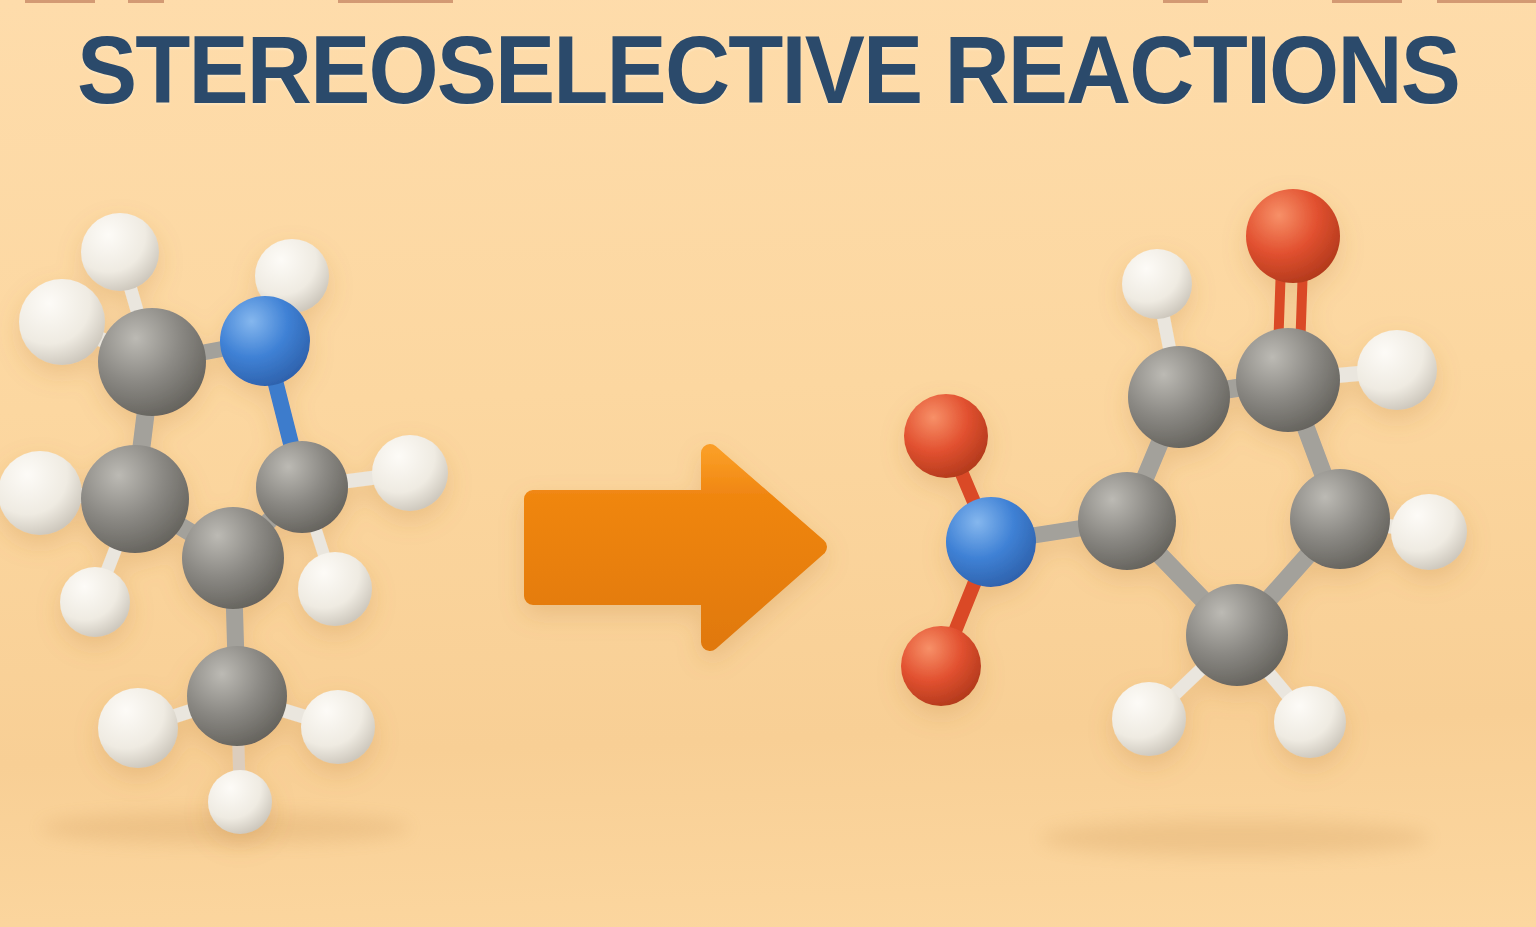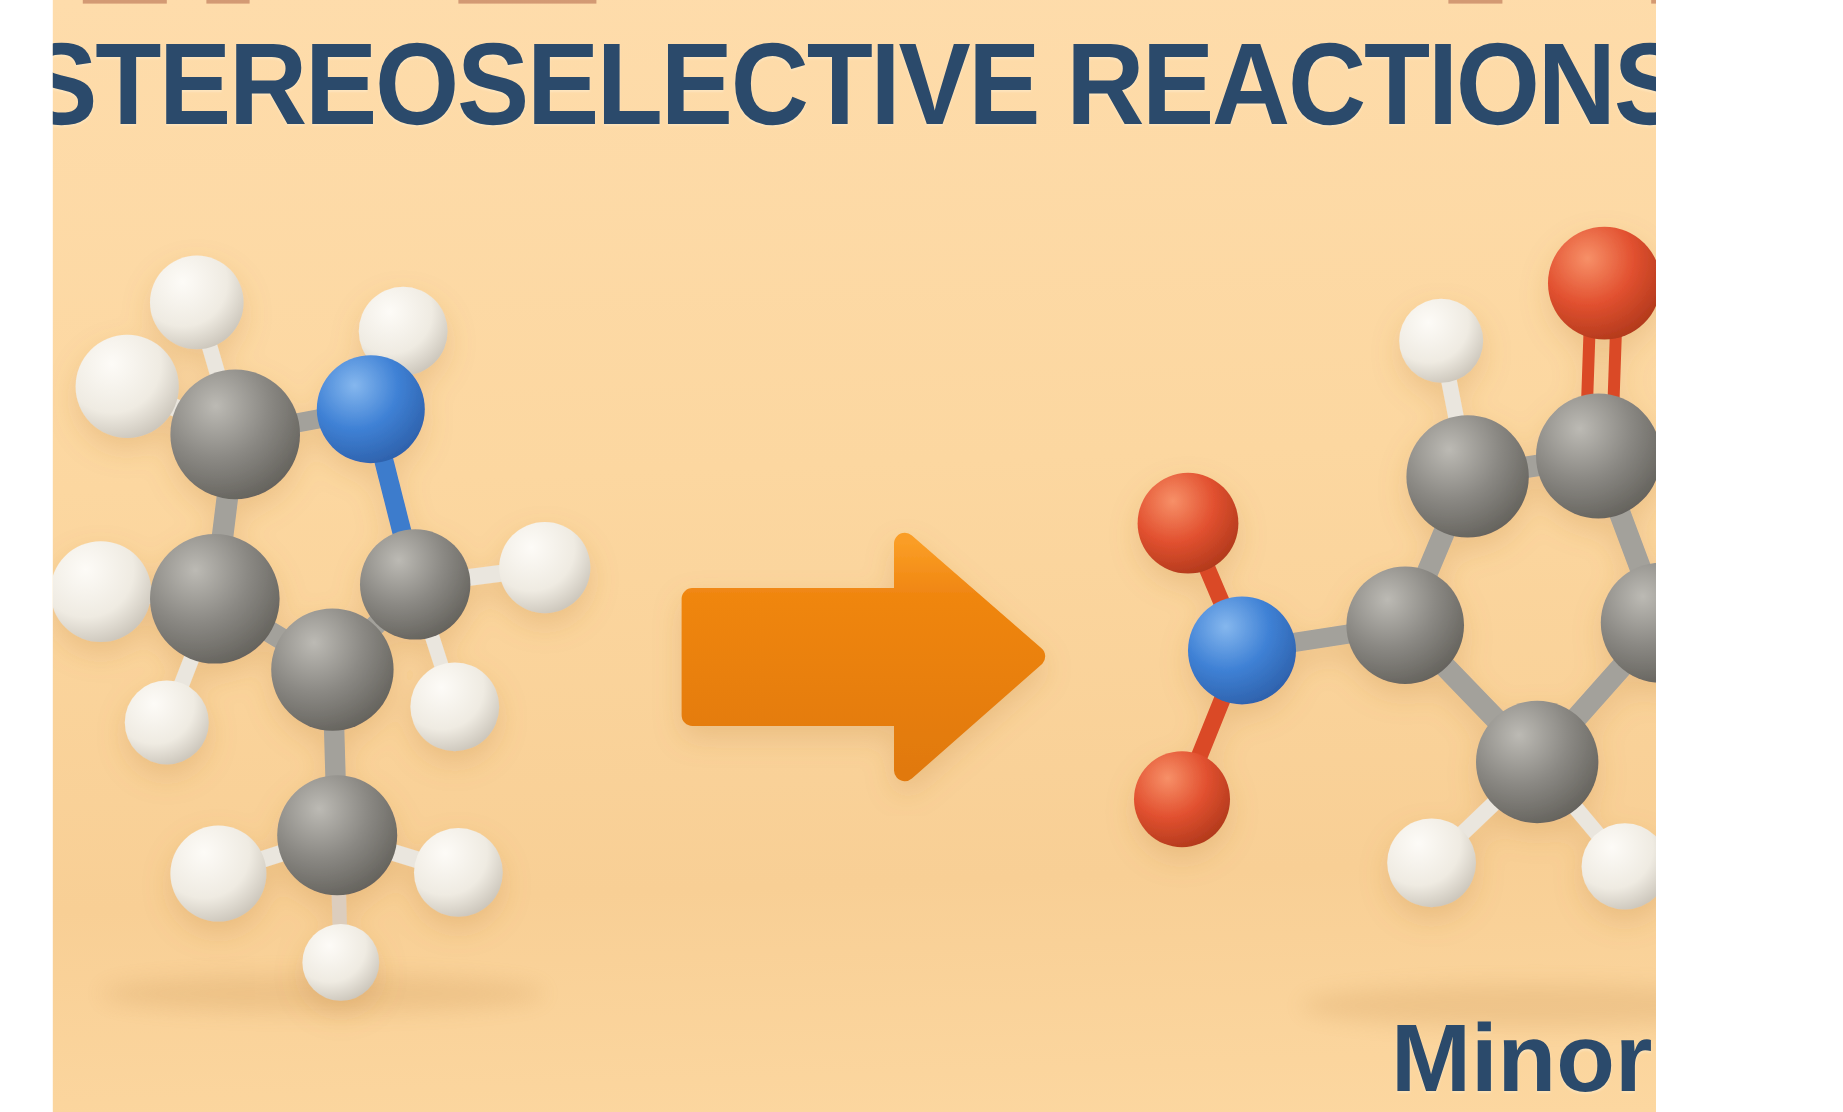--- a/index.html
+++ b/index.html
@@ -1,22 +1,21 @@
 <!DOCTYPE html>
 <html style="--bg_top: #fedcab; --bg_mid: #fcd7a0; --bg_bot: #f8cf95; --title: #2b4a6b; --carbon_hi: #bcbab4; --carbon: #8b8984; --carbon_lo: #56544e; --hydrogen_hi: #fdfbf7; --hydrogen: #efebe2; --hydrogen_lo: #b5aea2; --nitrogen_hi: #85b7ee; --nitrogen: #3f81d5; --nitrogen_lo: #27559c; --oxygen_hi: #f79068; --oxygen: #e25130; --oxygen_lo: #a03014; --bond_gray: #a3a19b; --bond_white: #eae6de; --bond_blue: #3c7ccc; --bond_red: #da4a28; --bond_cream: #dccdbd; --arrow_top: #fa9d25; --arrow_mid: #f08611; --arrow_bot: #e1790d; --shadow: #b4752f; --edge_mark: #a04a30;"><head>
 <meta charset="utf-8">
 <style>
   html,body{margin:0;padding:0;}
   #poster{
     position:relative;
-    width:1336px;height:927px;
+    width:1536px;height:927px;
     overflow:hidden;
     font-family:"Liberation Sans", sans-serif;
     background:linear-gradient(178deg, var(--bg_top) 0%, var(--bg_mid) 42%, var(--bg_bot) 78%, var(--bg_mid) 100%);
-    margin-left:44px;
   }
   #scene{position:absolute;left:0;top:0;}
   .title{
     position:absolute;
     left:50%;top:14px;
     margin:0;
     font-size:97px;
     font-weight:700;
     letter-spacing:-2px;
     white-space:nowrap;
@@ -147,14 +146,13 @@
         <circle cx="1127" cy="521" r="49" fill="url(#g-C)"></circle>
         <circle cx="1340" cy="519" r="50" fill="url(#g-C)"></circle>
         <circle cx="1429" cy="532" r="38" fill="url(#g-H)"></circle>
         <circle cx="1237" cy="635" r="51" fill="url(#g-C)"></circle>
         <circle cx="1149" cy="719" r="37" fill="url(#g-H)"></circle>
         <circle cx="1310" cy="722" r="36" fill="url(#g-H)"></circle>
       </g>
     </svg>
 
   <h1 class="title">STEREOSELECTIVE REACTIONS</h1>
-  <p class="label" id="label-minor">Minor</p>
 </div>
 
 </body></html>

